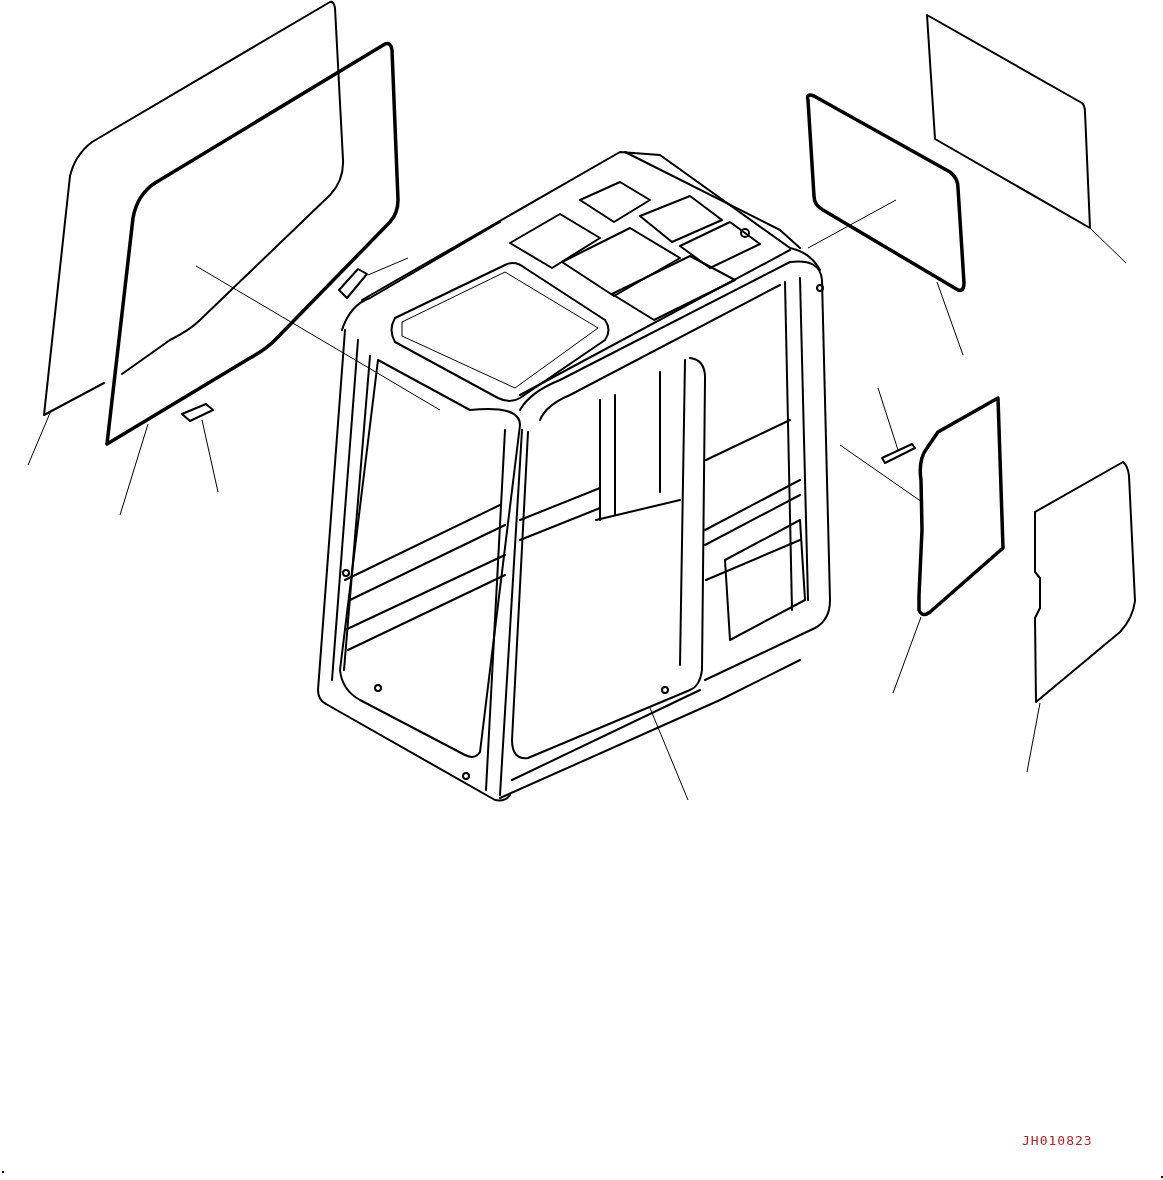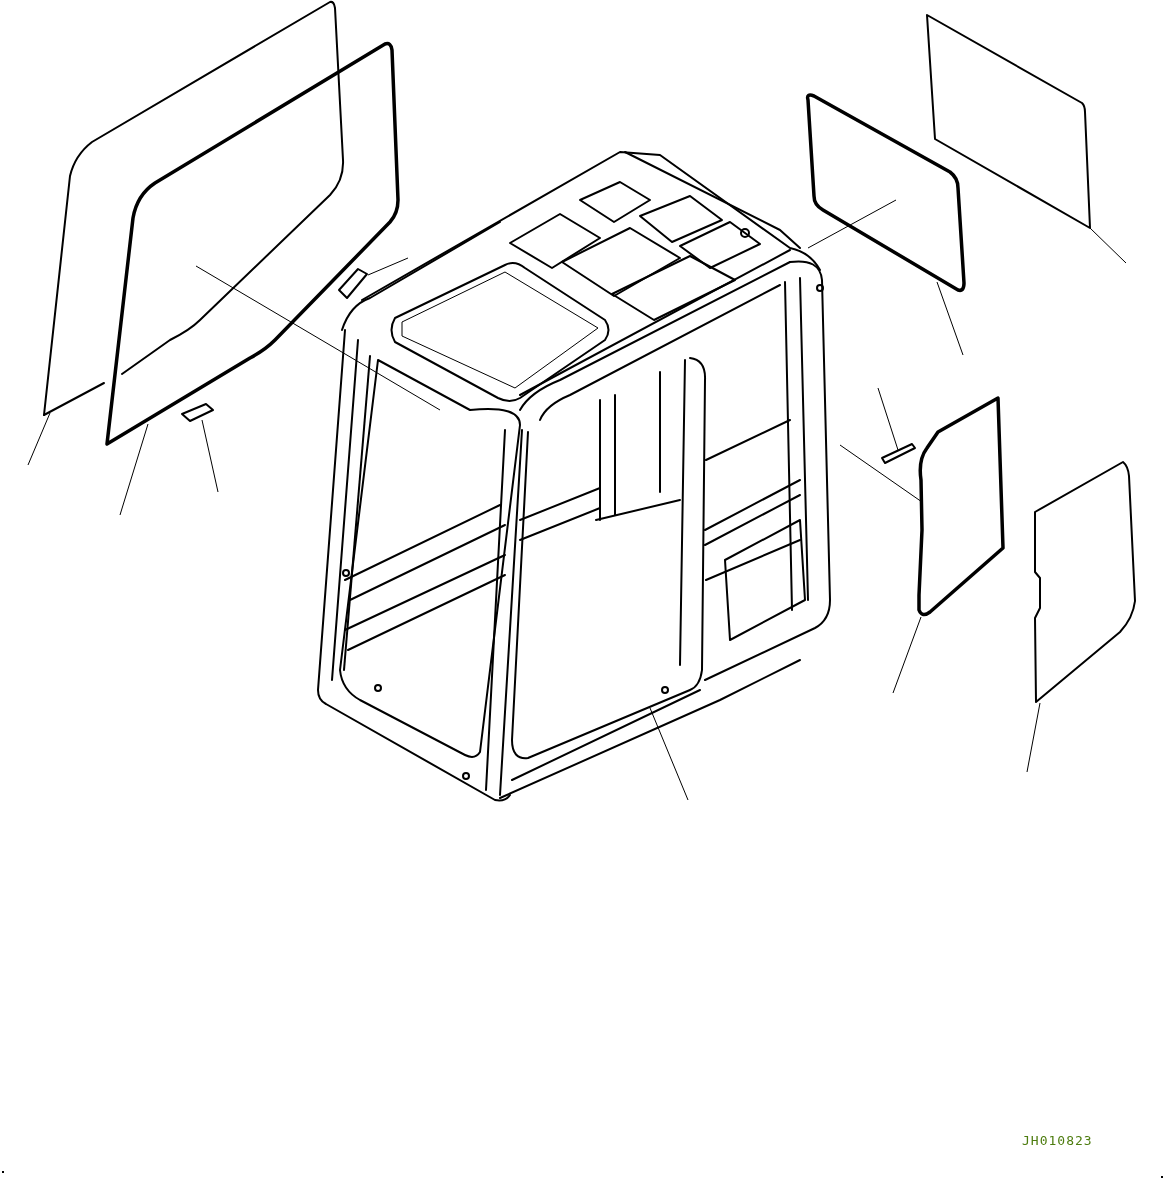--- a/index.html
+++ b/index.html
@@ -4,21 +4,21 @@
 <style>
   html, body { margin: 0; padding: 0; background: #ffffff; }
   body { width: 1163px; height: 1180px; position: relative; overflow: hidden; }
   .canvas { position: absolute; left: 0; top: 0; width: 1163px; height: 1180px; }
   svg { position: absolute; left: 0; top: 0; }
   .thin { stroke: #000; stroke-width: 1; fill: none; }
   .med { stroke: #000; stroke-width: 2; fill: none; stroke-linejoin: round; stroke-linecap: round; }
   .thick { stroke: #000; stroke-width: 3.5; fill: none; stroke-linejoin: round; stroke-linecap: round; }
   .fig-code {
     position: absolute; left: 1022px; top: 1133px;
-    font-family: "DejaVu Sans Mono", monospace; font-size: 13px; letter-spacing: 1px; color: #4d7c0f;
+    font-family: "DejaVu Sans Mono", monospace; font-size: 13px; letter-spacing: 1px; color: #b91c1c;
   }
   .dot { position: absolute; width: 2px; height: 2px; background: #000; }
 </style>
 </head>
 <body>
 
 <div class="canvas">
 <svg width="1163" height="1180" viewBox="0 0 1163 1180">
 
   <g>

